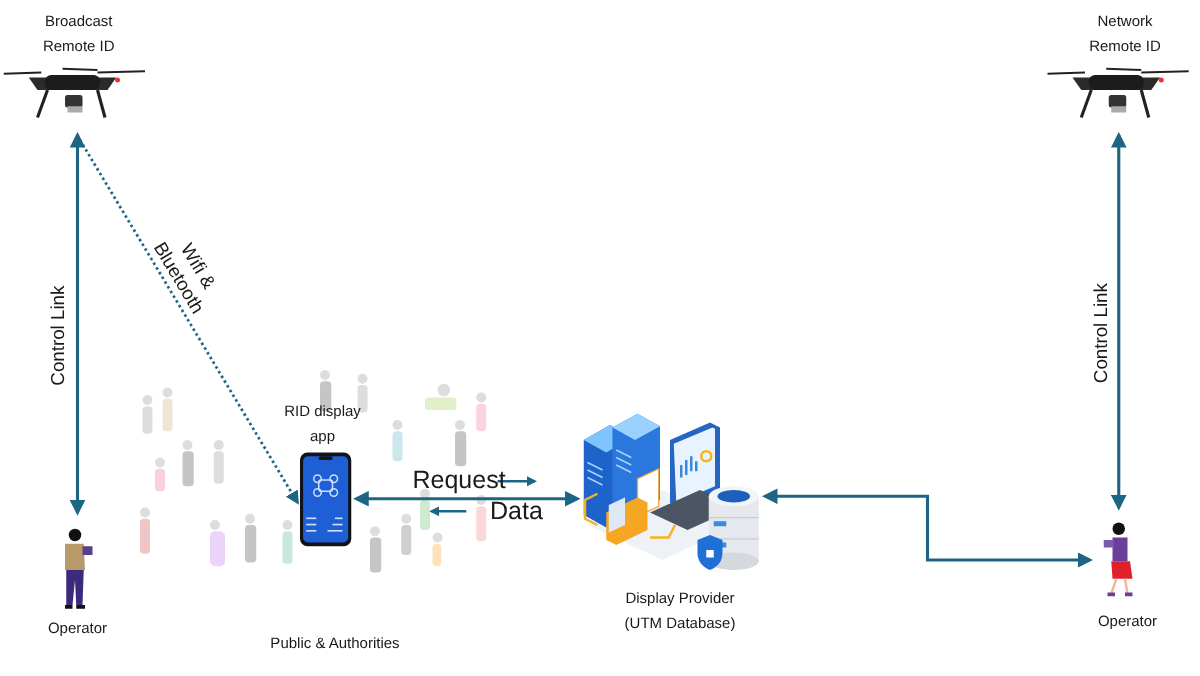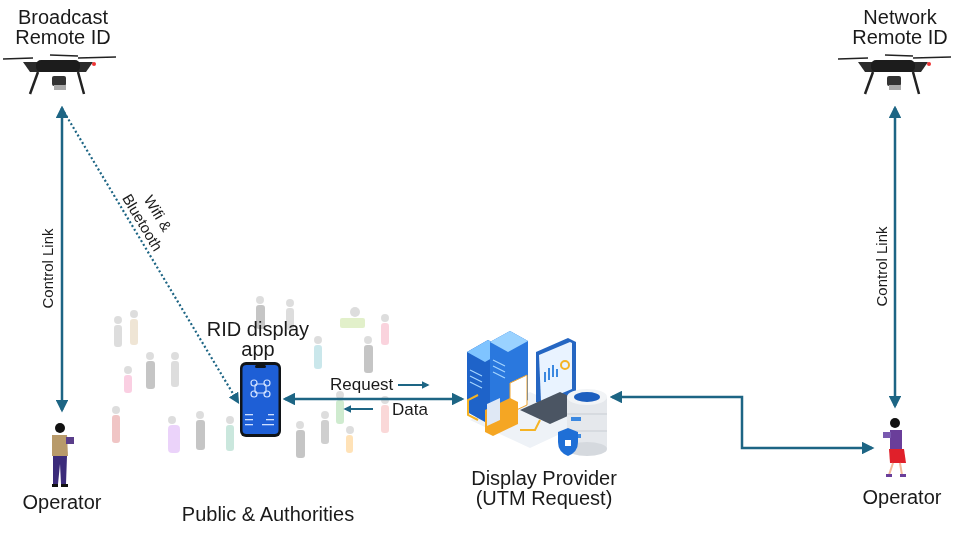--- a/index.html
+++ b/index.html
@@ -1,18 +1,18 @@
 <!DOCTYPE html>
 <html><head>
 <meta charset="utf-8">
 <style>
   html,body{margin:0;padding:0;background:#ffffff;}
   body{width:960px;height:541px;position:relative;overflow:hidden;font-family:"Liberation Sans","DejaVu Sans",sans-serif;color:#1a1a1a;}
-  .lbl{position:absolute;font-size:20px;line-height:20px;text-align:center;white-space:nowrap;}
-  .lbl2{position:absolute;font-size:17px;line-height:19px;text-align:center;white-space:nowrap;}
+  .lbl{position:absolute;font-size:12px;line-height:20px;text-align:center;white-space:nowrap;}
+  .lbl2{position:absolute;font-size:20px;line-height:19px;text-align:center;white-space:nowrap;}
   svg.main{position:absolute;left:0;top:0;}
   .rot{position:absolute;font-size:15px;white-space:nowrap;transform-origin:center center;}
 </style>
 </head>
 <body>
 
 <svg class="main" width="960" height="541" viewBox="0 0 960 541">
   <defs>
     <marker id="ah" viewBox="0 0 10 10" refX="8" refY="5" markerWidth="5" markerHeight="5" orient="auto-start-reverse">
       <path d="M0,0 L10,5 L0,10 z" fill="#1d6584"></path>
@@ -223,19 +223,19 @@
 </div>
 
 <div class="lbl2" style="left:330px;top:375px;">Request</div>
 <div class="lbl2" style="left:392px;top:400px;">Data</div>
 
 <div class="lbl" style="left:12px;top:492px;width:100px;">Operator</div>
 <div class="lbl" style="left:178px;top:488px;width:180px;margin-top:16px;">Public &amp; Authorities</div>
 
 <div class="lbl" style="left:434px;top:468px;width:220px;">
   <div>Display Provider</div>
-  <div>(UTM Request)</div>
+  <div>(UTM Database)</div>
 </div>
 
 <div class="lbl" style="left:630px;top:352px;width:210px;">
 </div>
 
 <div class="lbl" style="left:852px;top:487px;width:100px;">Operator</div>
 
 </body></html>

